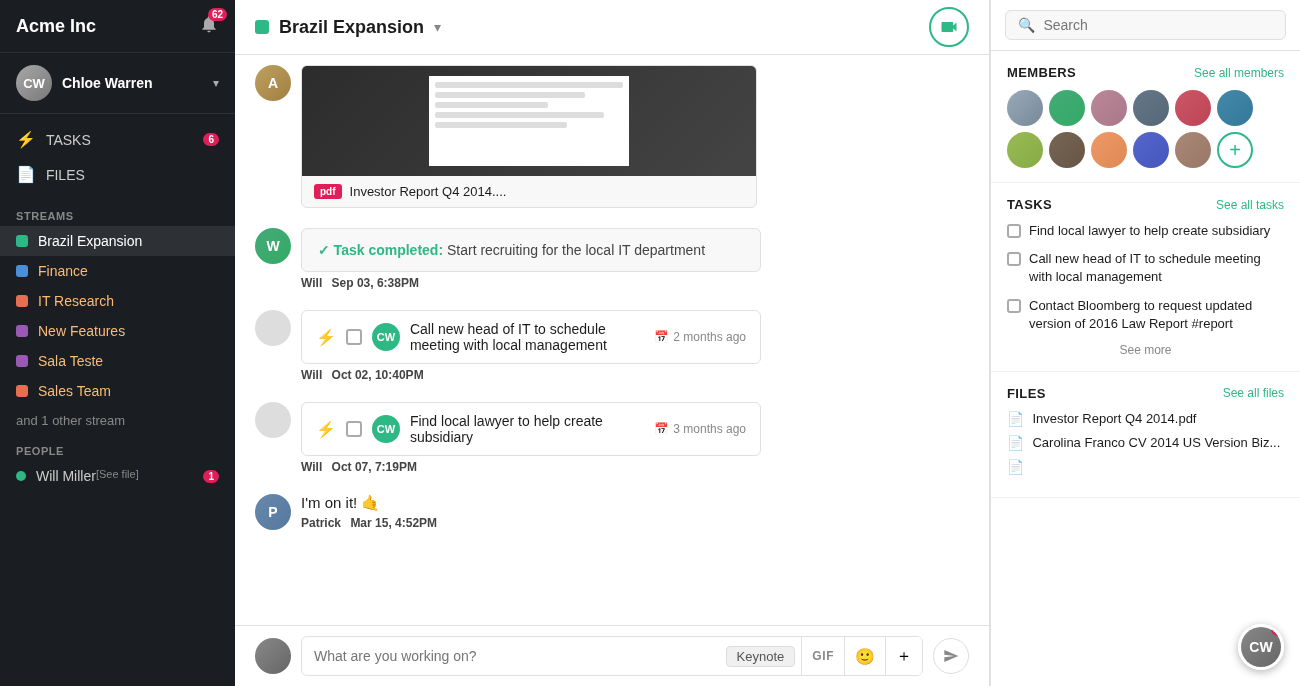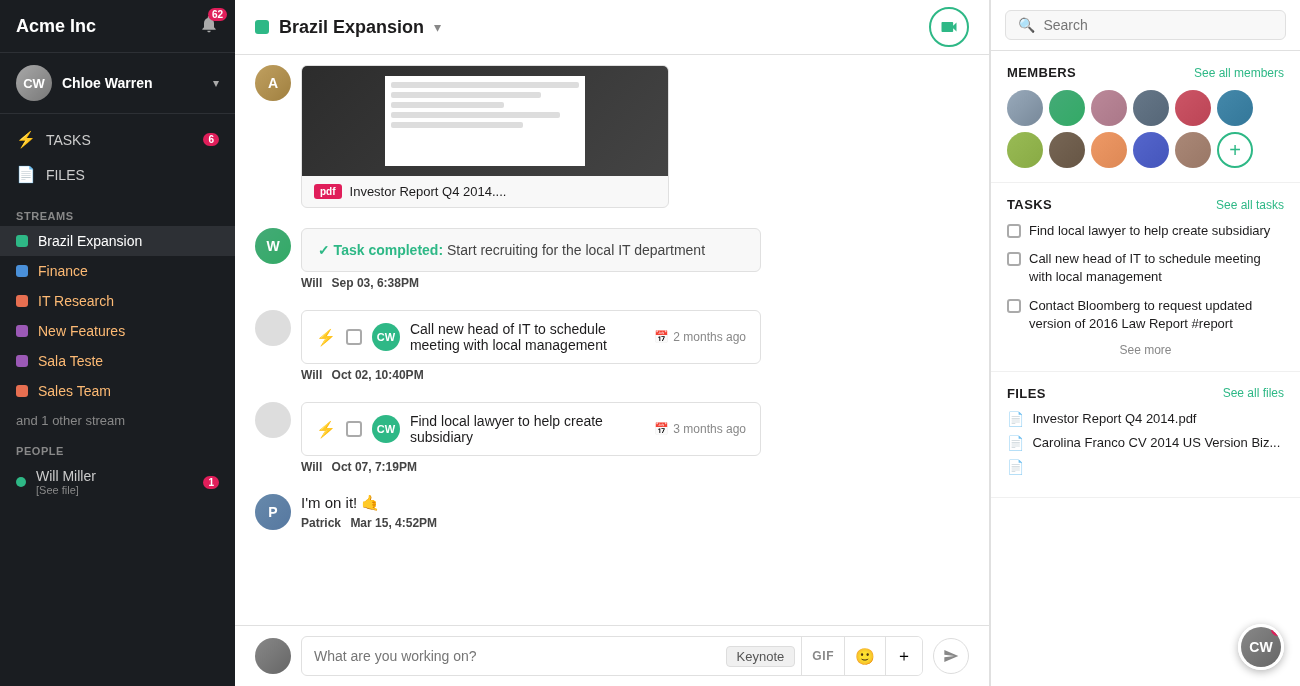--- a/index.html
+++ b/index.html
@@ -24,21 +24,21 @@
     .nav-badge { margin-left: auto; background: #e01e5a; color: #fff; font-size: 10px; font-weight: 700; border-radius: 10px; padding: 1px 5px; }
 
     .section-label { padding: 10px 16px 4px; font-size: 11px; font-weight: 700; color: #888; letter-spacing: 0.05em; text-transform: uppercase; }
 
     .stream-item { display: flex; align-items: center; gap: 10px; padding: 7px 16px; cursor: pointer; color: #fdba74; font-size: 14px; }
     .stream-item:hover, .stream-item.active { background: #2d3035; color: #fff; }
     .stream-dot { width: 12px; height: 12px; border-radius: 3px; flex-shrink: 0; }
 
     .people-item { display: flex; align-items: center; gap: 10px; padding: 7px 16px; cursor: pointer; color: #ccc; font-size: 14px; }
     .online-dot { width: 10px; height: 10px; border-radius: 50%; flex-shrink: 0; }
-    .people-info { display: flex; flex-direction: column; }
+    .people-info { display: flex; flex-direction: row; }
     .people-name { font-size: 14px; color: #ccc; }
     .people-sub { font-size: 11px; color: #888; }
     .people-badge { margin-left: auto; background: #e01e5a; color: #fff; font-size: 10px; font-weight: 700; border-radius: 10px; padding: 1px 5px; }
 
     .other-streams { padding: 7px 16px; font-size: 13px; color: #888; cursor: pointer; }
 
     
     .main { flex: 1; display: flex; flex-direction: column; border-right: 1px solid #e0e0e0; min-width: 0; }
     .chat-header { padding: 0 20px; height: 55px; display: flex; align-items: center; border-bottom: 1px solid #e0e0e0; gap: 10px; }
     .channel-dot { width: 14px; height: 14px; background: #2eb886; border-radius: 3px; flex-shrink: 0; }
@@ -48,21 +48,21 @@
 
     .chat-messages { flex: 1; overflow-y: auto; padding: 10px 20px; background: #fff; }
     .message-group { margin-bottom: 16px; }
     .msg-sender-row { display: flex; align-items: flex-start; gap: 10px; }
     .msg-avatar { width: 36px; height: 36px; border-radius: 50%; background: #555; overflow: hidden; flex-shrink: 0; }
     .msg-avatar-placeholder { width: 36px; height: 36px; border-radius: 50%; background: #ddd; flex-shrink: 0; }
     .msg-content { flex: 1; min-width: 0; }
     .msg-meta { font-size: 12px; color: #888; margin-bottom: 4px; }
     .msg-meta span { font-weight: 600; color: #444; margin-right: 6px; }
 
-    .file-preview { background: #f8f8f8; border: 1px solid #e0e0e0; border-radius: 6px; overflow: hidden; width: 368px; margin-bottom: 4px; }
+    .file-preview { background: #f8f8f8; border: 1px solid #e0e0e0; border-radius: 6px; overflow: hidden; width: 456px; margin-bottom: 4px; }
     .file-preview-img { height: 110px; background: linear-gradient(135deg, #2c2c2c 0%, #444 100%); display: flex; align-items: center; justify-content: center; }
     .file-preview-img-inner { width: 200px; height: 90px; background: #fff; display: flex; flex-direction: column; gap: 4px; padding: 6px; }
     .file-preview-line { height: 6px; background: #ddd; border-radius: 2px; }
     .file-preview-bottom { display: flex; align-items: center; gap: 8px; padding: 8px 12px; }
     .pdf-badge { background: #e01e5a; color: #fff; font-size: 10px; font-weight: 700; padding: 2px 6px; border-radius: 3px; }
     .file-name { font-size: 13px; color: #1d1c1d; font-weight: 500; }
 
     .task-completed-msg { background: #f8f8f8; border: 1px solid #e0e0e0; border-radius: 6px; padding: 12px 16px; max-width: 460px; }
     .task-completed-text { font-size: 14px; color: #444; }
     .task-completed-text .task-label { color: #2eb886; font-weight: 600; }

